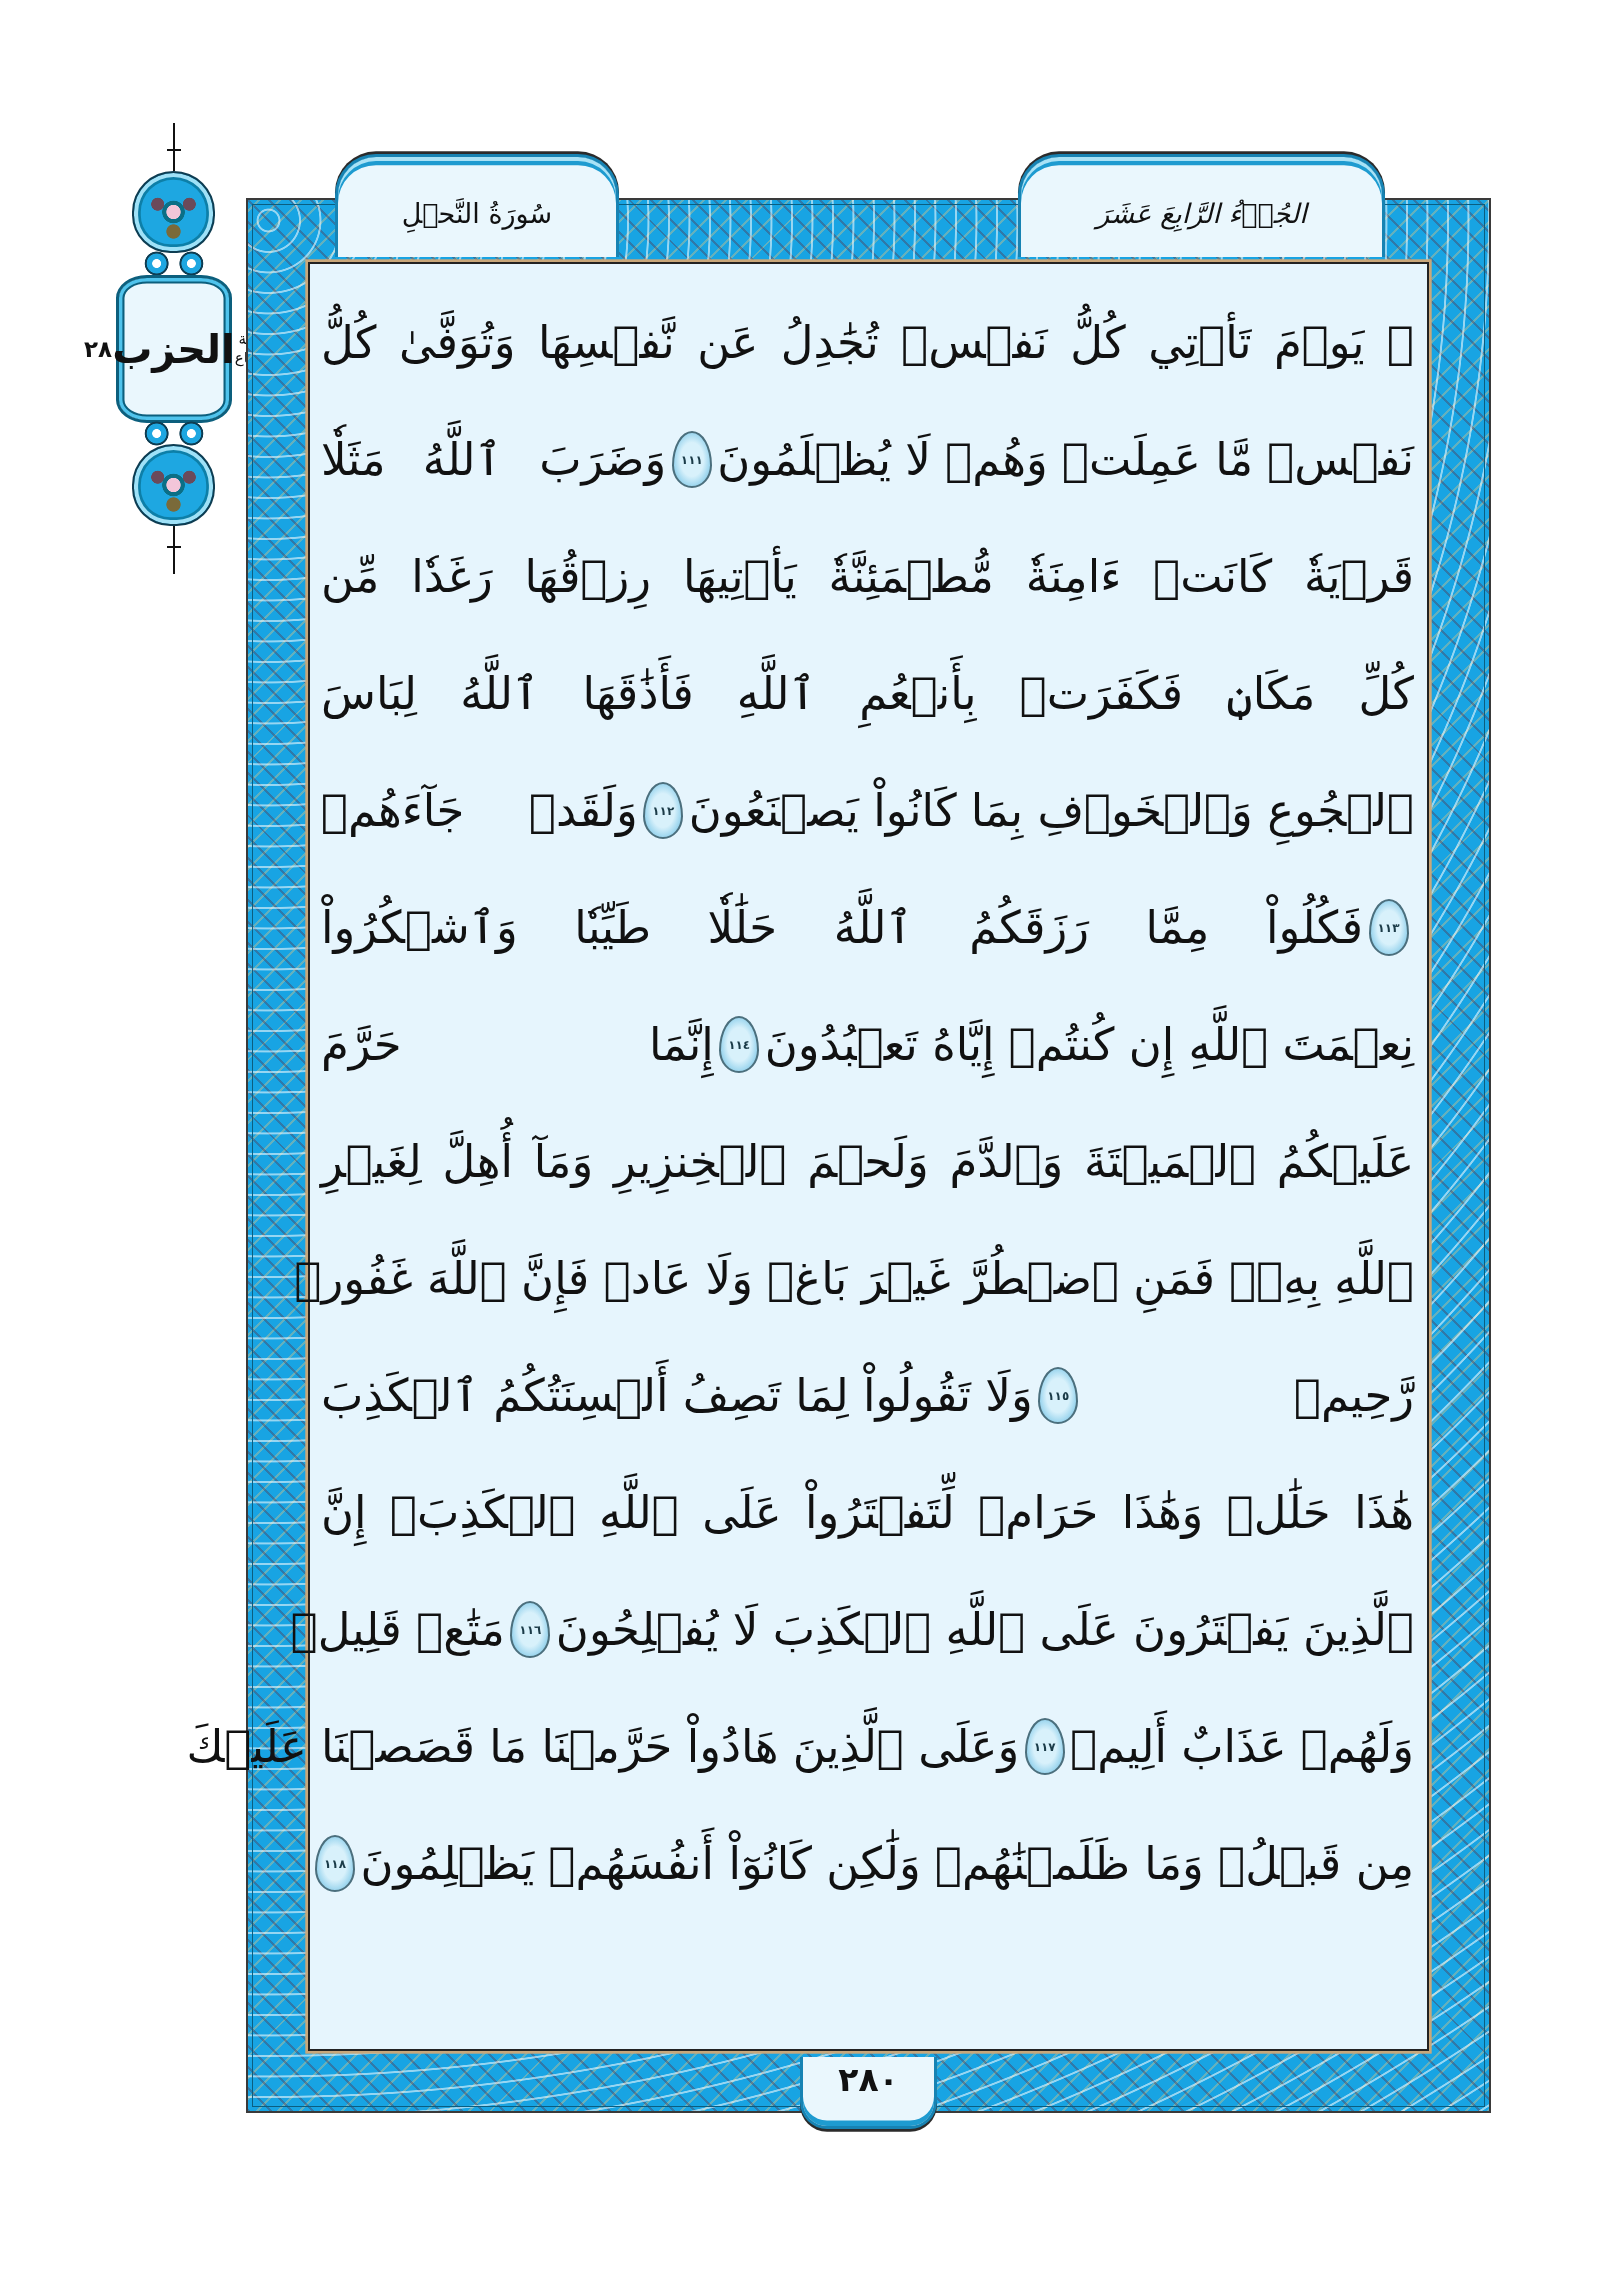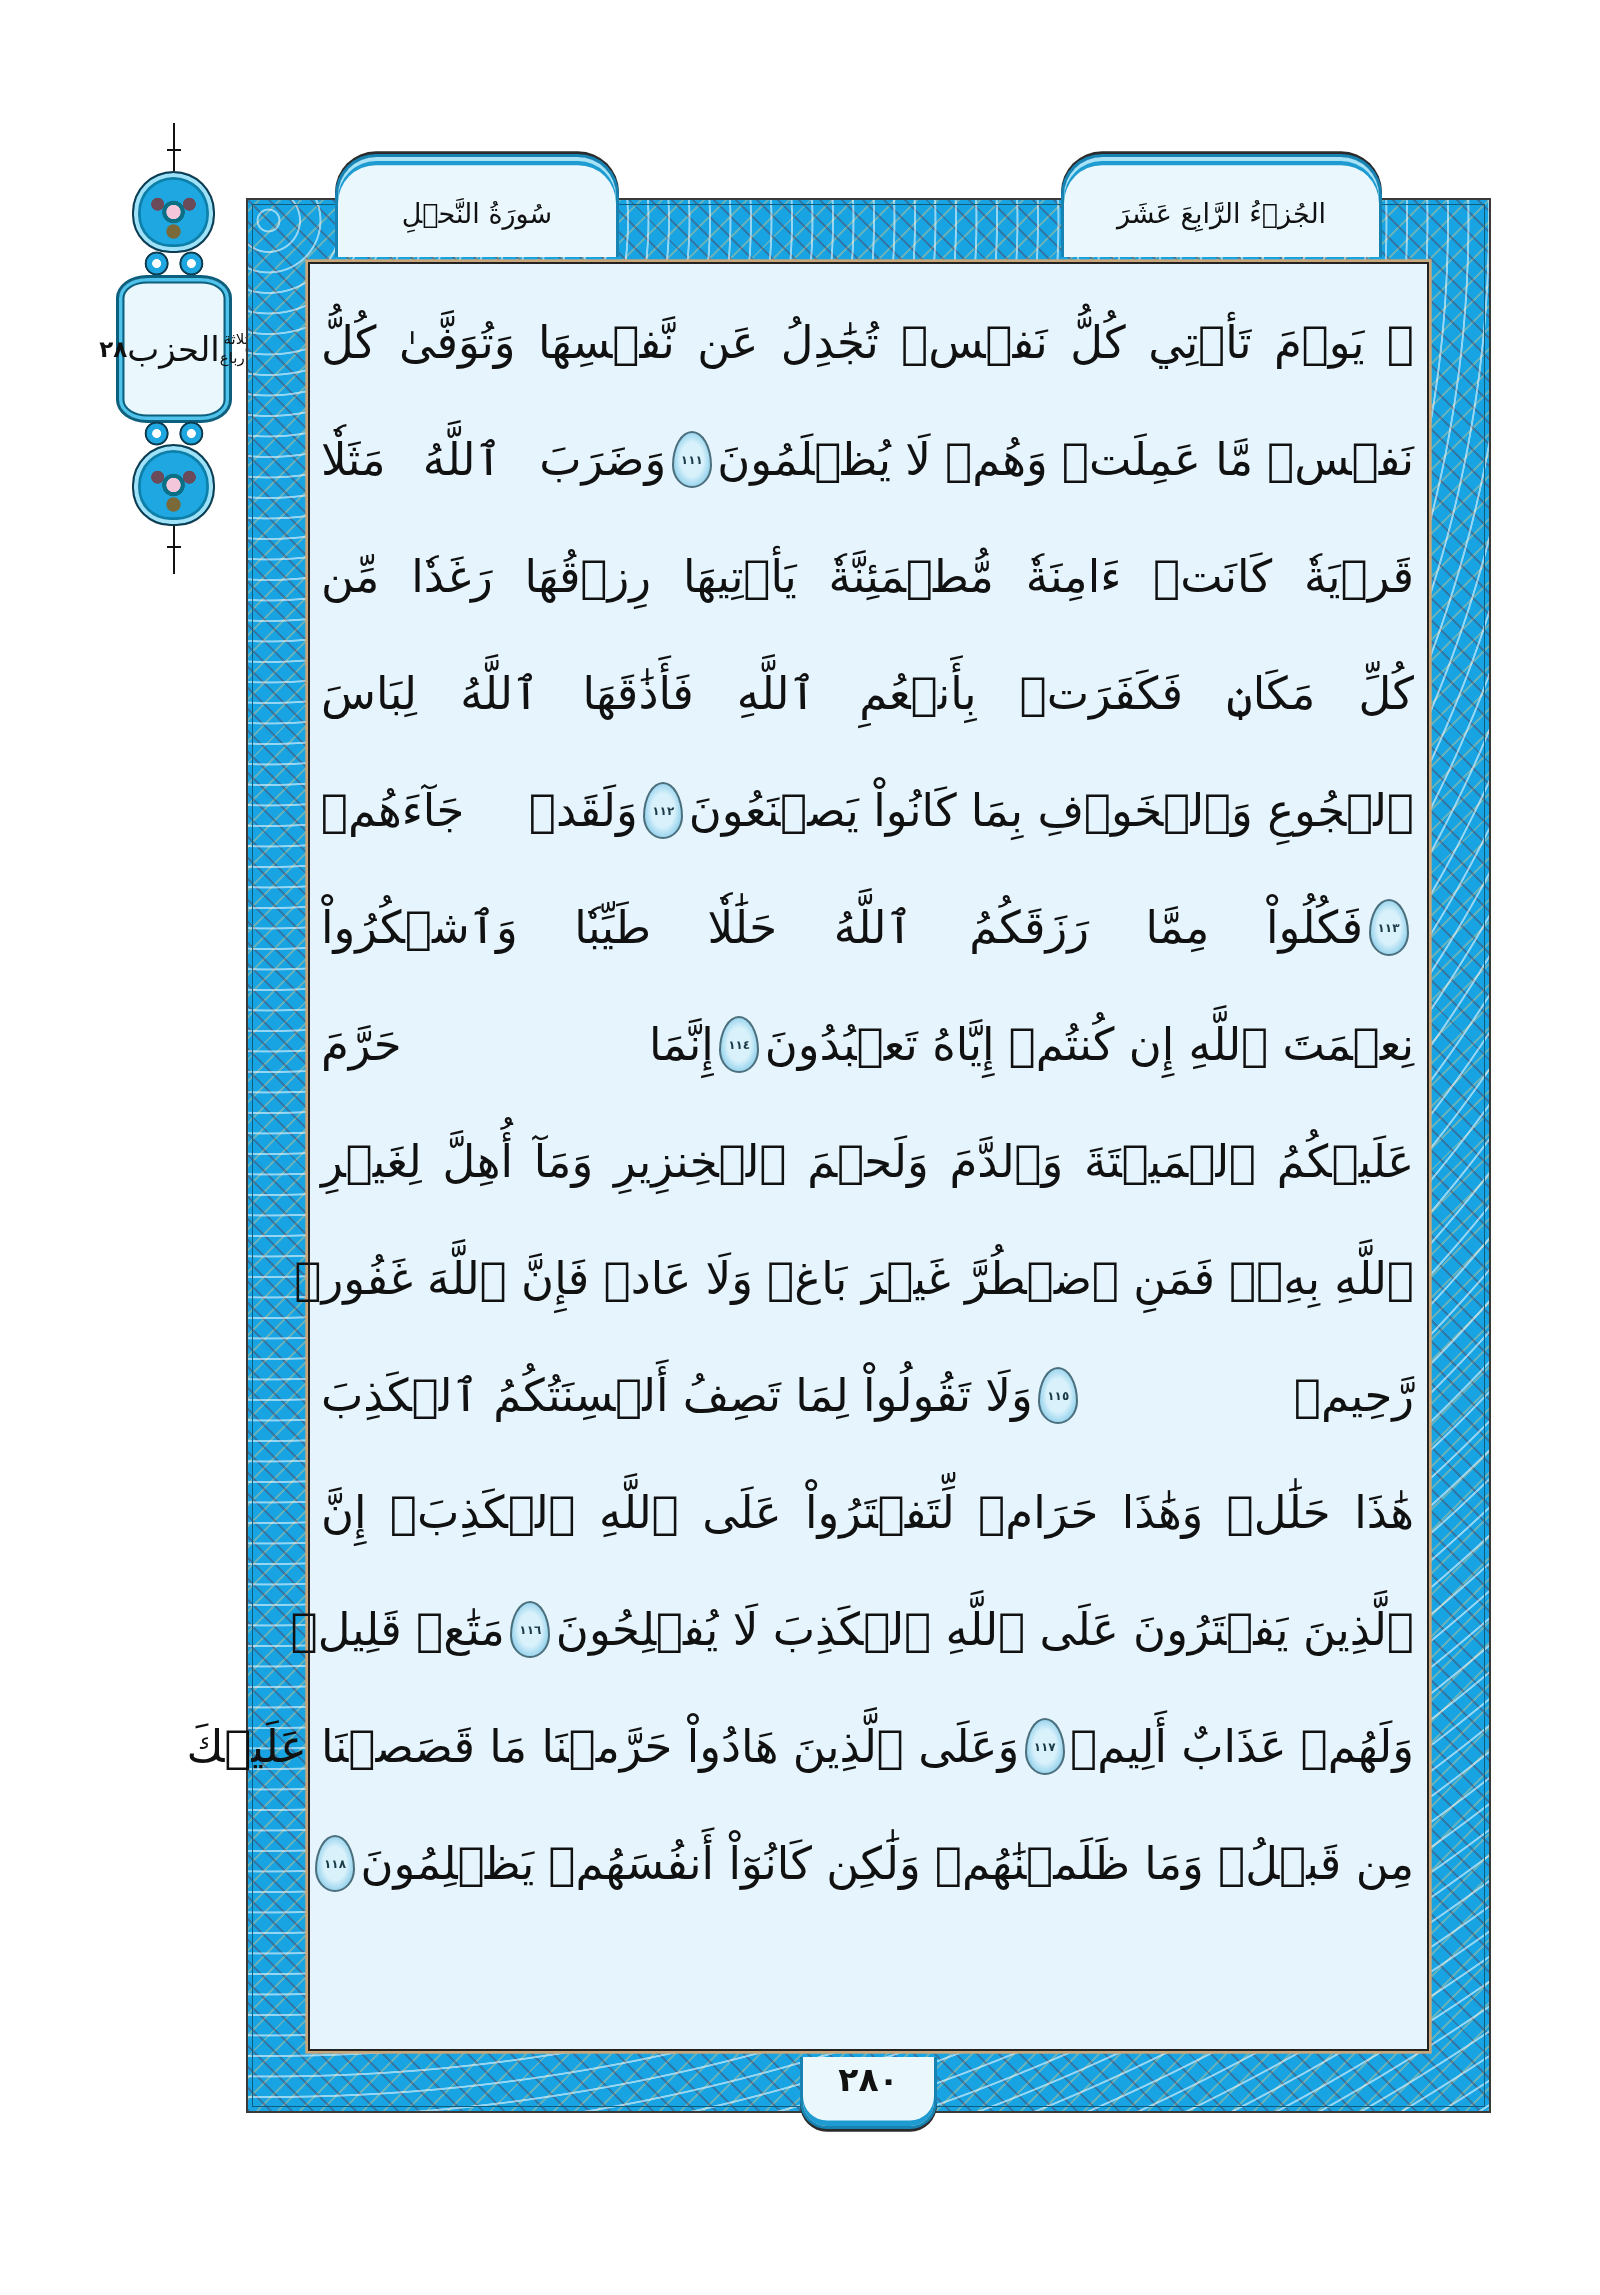--- a/index.html
+++ b/index.html
@@ -38,21 +38,21 @@
   .hizb-curl.bottom { bottom:128px; }
   .hizb-cartouche {
     position:absolute; left:0; top:152px; width:116px; height:148px; box-sizing:border-box;
     border:3.4px solid #0c5f7d; border-radius:31px 31px 31px 31px / 23px 23px 23px 23px;
     background:#eaf7fd;
     box-shadow: inset 0 0 0 3.4px #4fc3ec, inset 0 0 0 5.5px #0c5f7d;
     display:flex; flex-direction:row; align-items:center; justify-content:center;
     direction:rtl; color:#111;
   }
   .hizb-line1 { font-family:"DejaVu Sans", sans-serif; font-size:15px; line-height:19px; }
-  .hizb-line2 { font-family:"DejaVu Sans", sans-serif; font-size:34px; line-height:36px; font-weight:normal; }
+  .hizb-line2 { font-family:"DejaVu Sans", sans-serif; font-size:40px; line-height:36px; font-weight:bold; }
   .hizb-line3 { font-family:"DejaVu Sans", sans-serif; font-size:23px; line-height:27px; font-weight:bold; }
 
   
   .frame {
     position:absolute; left:246px; top:198px; width:1245px; height:1915px; box-sizing:border-box;
     border:2.1px solid #3a3a3a;
     background:
       repeating-radial-gradient(circle at 20.5px 20.5px, transparent 0 9.6px, rgba(255,255,255,0.55) 10.3px 11.6px, transparent 12.3px 20.5px),
       repeating-linear-gradient(45deg, rgba(90,40,60,0.35) 0 2.1px, transparent 2.1px 15px),
       repeating-linear-gradient(-45deg, rgba(240,200,120,0.35) 0 2.1px, transparent 2.1px 15px),
@@ -72,21 +72,21 @@
   .header-tab {
     position:absolute; top:154px; height:103px; box-sizing:border-box;
     background:#eaf7fd; border:3.4px solid #1783b3; border-bottom:none;
     border-radius:41px 41px 0 0;
     box-shadow: 0 -2.7px 0 0 #2b2b2b, inset 0 4.1px 0 0 #a8e2f6, inset 0 8.2px 0 0 #1e9bd0;
     display:flex; align-items:center; justify-content:center; direction:rtl;
     color:#111; z-index:3;
   }
   .header-tab span { font-family:"DejaVu Sans", sans-serif; font-size:27px; margin-top:13.7px; }
   .tab-surah { left:335px; width:284px; }
-  .tab-juz { left:1061px; width:321px; }
+  .tab-juz { left:1018px; width:367px;font-style:italic; }
 
   
   .footer-tab {
     position:absolute; left:800px; top:2057px; width:137px; height:72px; box-sizing:border-box;
     background:#eaf7fd; border:3.4px solid #1783b3; border-top:none;
     border-radius:0 0 27px 27px;
     box-shadow: 0 2.7px 0 0 #2b2b2b, inset 0 -5.5px 0 0 #1e9bd0;
     display:flex; align-items:center; justify-content:center; z-index:3;
   }
   .footer-tab span { font-family:"DejaVu Sans", sans-serif; font-size:33px; font-weight:bold; color:#111; margin-bottom:24px; }

